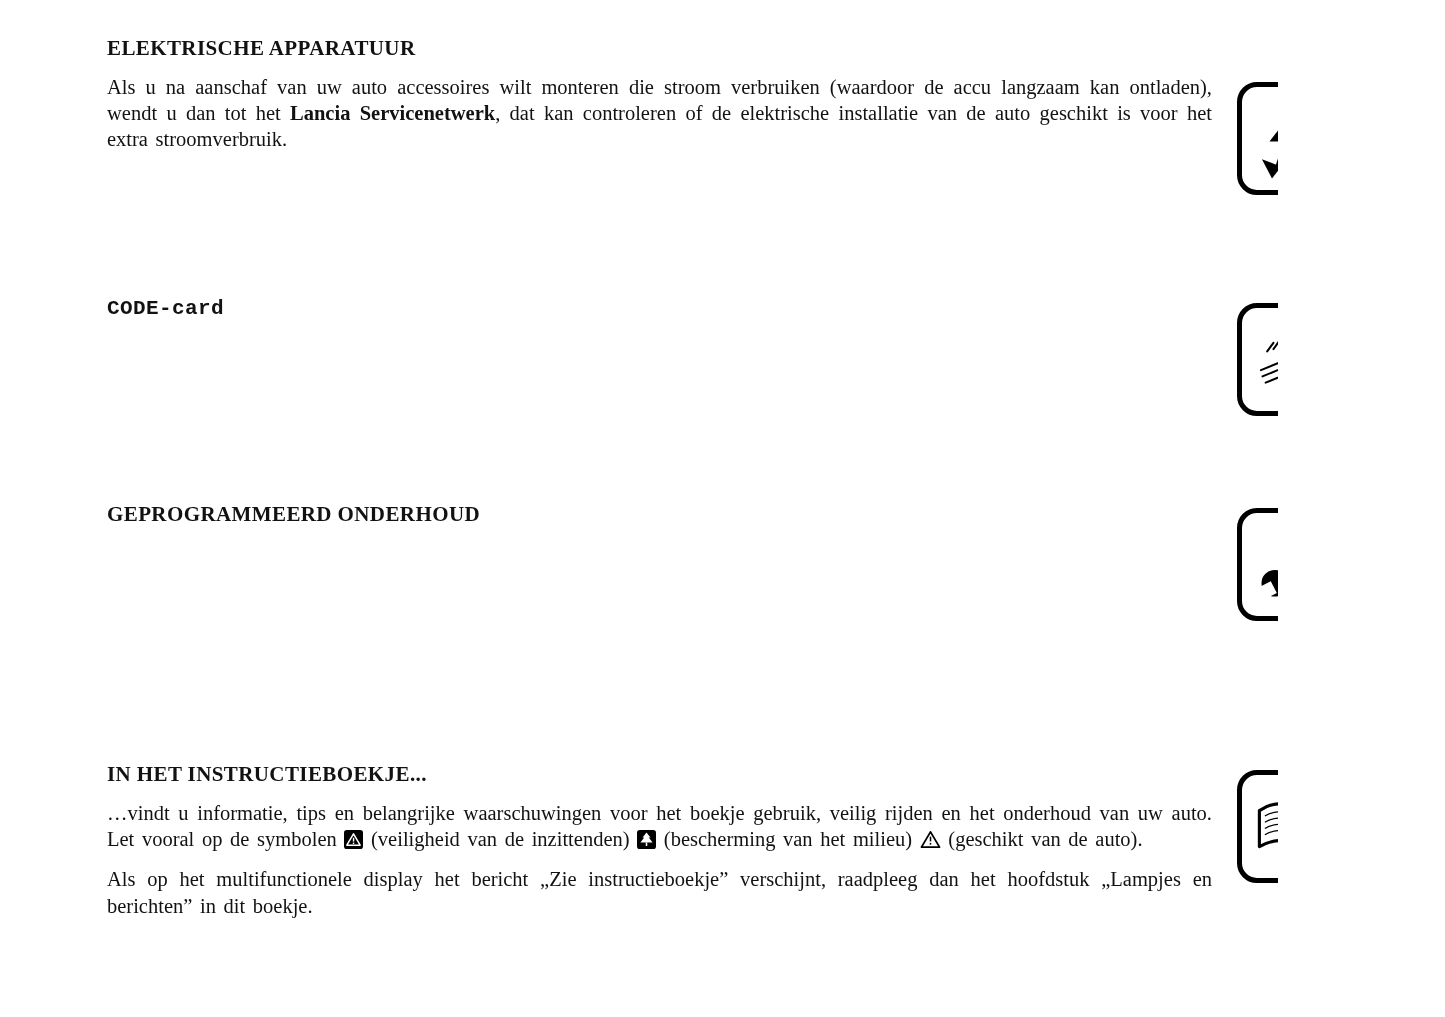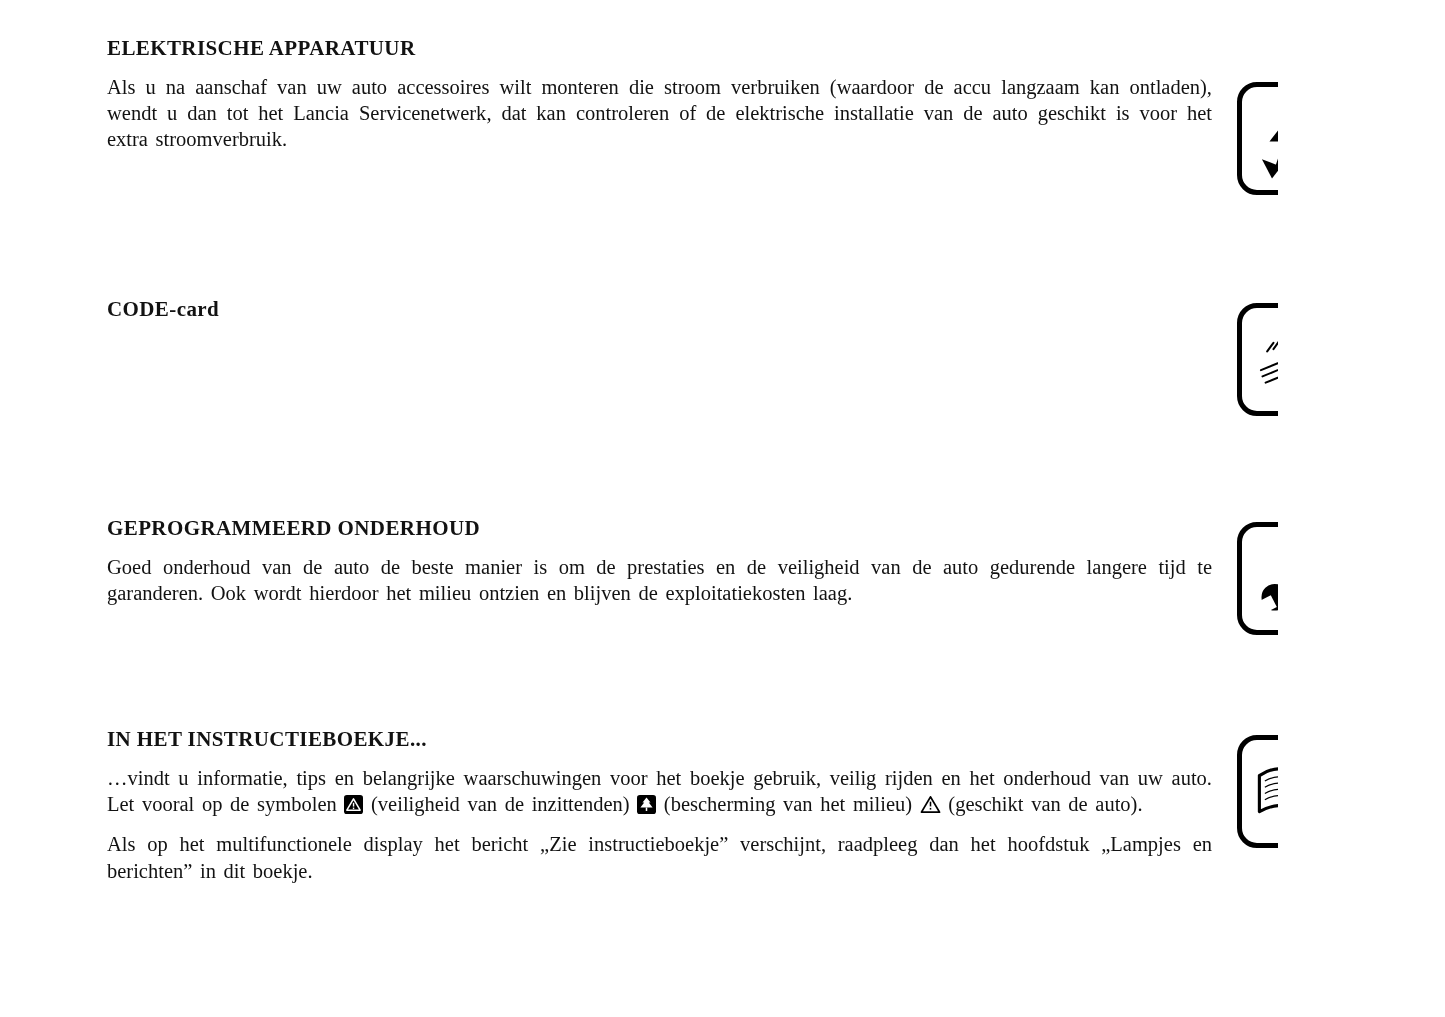--- a/index.html
+++ b/index.html
@@ -32,21 +32,21 @@
     font-weight: bold;
     letter-spacing: 0.4px;
   }
   p.body {
     margin: 0 0 14px 0;
     font-size: 20.5px;
     line-height: 1.28;
     text-align: justify;
     word-spacing: 2.5px;
   }
-  p.body b { font-weight: normal; }
+  p.body b { font-weight: bold; }
   .icon-box {
     position: absolute;
     left: 1237px;
     width: 101px;
     height: 103px;
     border: 5px solid #000;
     border-radius: 20px;
     background: #fff;
     display: flex;
     align-items: center;
@@ -69,21 +69,21 @@
       <p class="body"><span>Als u na aanschaf van uw auto accessoires wilt monteren die stroom verbruiken (waardoor de accu langzaam kan ontladen), wendt u dan tot het </span><b>Lancia Servicenetwerk</b><span>, dat kan controleren of de elektrische installatie van de auto geschikt is voor het extra stroomverbruik.</span></p>
     </div>
     <div class="icon-box" style="top:46px;">
       <svg width="84" height="84" viewBox="0 0 100 100">
         <path d="M60 4 L22 53 L39 53 L25 94 L64 46 L47 46 L76 4 Z" fill="#000"></path>
         <polygon points="25,97 13,74 36,83" fill="#000"></polygon>
       </svg>
     </div>
   </div>
 
-  <div class="sec" style="top:297px;">
+  <div class="sec" style="top:297px;font-family:Liberation Mono, monospace;">
     <div class="txt">
       <h2 class="heading">CODE-card</h2>
     </div>
     <div class="icon-box" style="top:6px;">
       <svg width="86" height="86" viewBox="0 0 110 110">
         <g stroke="#000" stroke-width="2.6" stroke-linecap="round">
           <path d="M22 44 L30 33"></path>
           <path d="M30 41 L38 30"></path>
           <path d="M38 38 L46 27"></path>
           <path d="M46 35 L54 24"></path>
@@ -99,39 +99,38 @@
         </g>
         <g>
           <polygon points="52,52 94,32 99,41 57,61" fill="#fff" stroke="#000" stroke-width="2.6" stroke-linejoin="round"></polygon>
           <polygon points="52,52 57,61 41,60" fill="#fff" stroke="#000" stroke-width="2.4" stroke-linejoin="round"></polygon>
           <polygon points="44,57 41,60 47,59.5" fill="#000"></polygon>
         </g>
       </svg>
     </div>
   </div>
 
-  <div class="sec" style="top:516px;">
+  <div class="sec" style="top:502px;">
     <div class="txt">
       <h2 class="heading">GEPROGRAMMEERD ONDERHOUD</h2>
-      <p class="body">Goed onderhoud van de auto de beste manier is om de prestaties en de veiligheid van de auto gedurende langere tijd te garanderen. Ook wordt hierdoor het milieu ontzien en blijven de exploitatiekosten laag.</p>
     </div>
     <div class="icon-box" style="top:6px;">
       <svg width="86" height="86" viewBox="0 0 110 110">
         <g transform="rotate(-45 55 55)">
           <rect x="24" y="48" width="62" height="14" fill="#000"></rect>
           <circle cx="22" cy="55" r="17" fill="#000"></circle>
           <circle cx="88" cy="55" r="17" fill="#000"></circle>
           <rect x="-6" y="46" width="24" height="17" fill="#fff" transform="rotate(18 8 55)"></rect>
           <rect x="92" y="46" width="24" height="17" fill="#fff" transform="rotate(18 102 55)"></rect>
         </g>
       </svg>
     </div>
   </div>
 
-  <div class="sec" style="top:727px;">
+  <div class="sec" style="top:762px;">
     <div class="txt">
       <h2 class="heading">IN HET INSTRUCTIEBOEKJE...</h2>
       <p class="body"><span>…vindt u informatie, tips en belangrijke waarschuwingen voor het boekje gebruik, veilig rijden en het onderhoud van uw auto. Let vooral op de symbolen </span><span class="inline-sym"><svg width="19" height="19" viewBox="0 0 20 20">
               <rect width="20" height="20" rx="3" fill="#000"></rect>
               <path d="M10 4 L17 16 H3 Z" fill="none" stroke="#fff" stroke-width="1.6" stroke-linejoin="round"></path>
               <rect x="9.3" y="8.2" width="1.5" height="4" fill="#fff"></rect>
               <rect x="9.3" y="13.2" width="1.5" height="1.6" fill="#fff"></rect>
             </svg></span><span> (veiligheid van de inzittenden) </span><span class="inline-sym"><svg width="19" height="19" viewBox="0 0 20 20">
               <rect width="20" height="20" rx="3" fill="#000"></rect>
               <path d="M10 2.5 L14.2 8 H12.4 L16.4 13.2 H3.6 L7.6 8 H5.8 Z" fill="#fff"></path>

